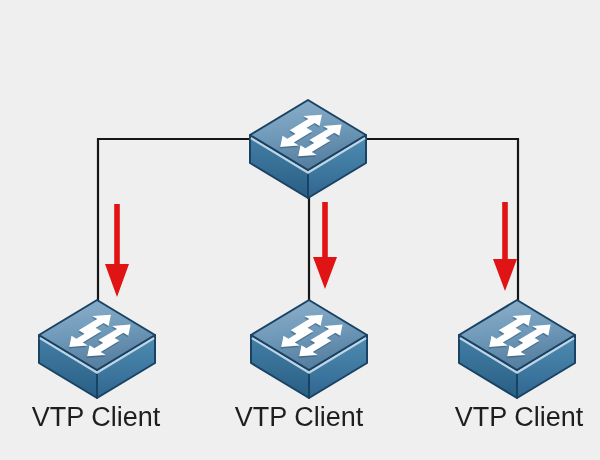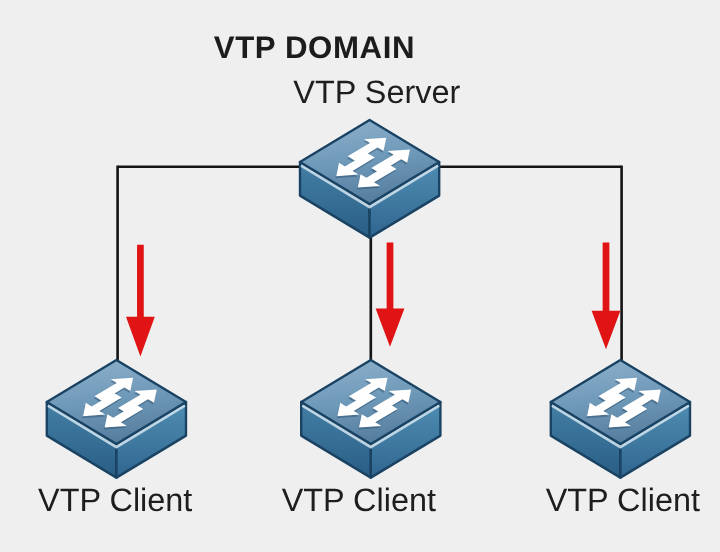--- a/index.html
+++ b/index.html
@@ -110,19 +110,17 @@
   <svg class="switch switch-client-1" viewBox="0 0 120 104">
     <use href="#sym-switch"></use>
   </svg>
   <svg class="switch switch-client-2" viewBox="0 0 120 104">
     <use href="#sym-switch"></use>
   </svg>
   <svg class="switch switch-client-3" viewBox="0 0 120 104">
     <use href="#sym-switch"></use>
   </svg>
 
-  <div class="diagram-title">VTP DOMAIN</div>
-  <div class="node-label server-label">VTP Server</div>
   <div class="node-label client-label-1">VTP Client</div>
   <div class="node-label client-label-2">VTP Client</div>
   <div class="node-label client-label-3">VTP Client</div>
 
 </div>
 
 </body></html>

